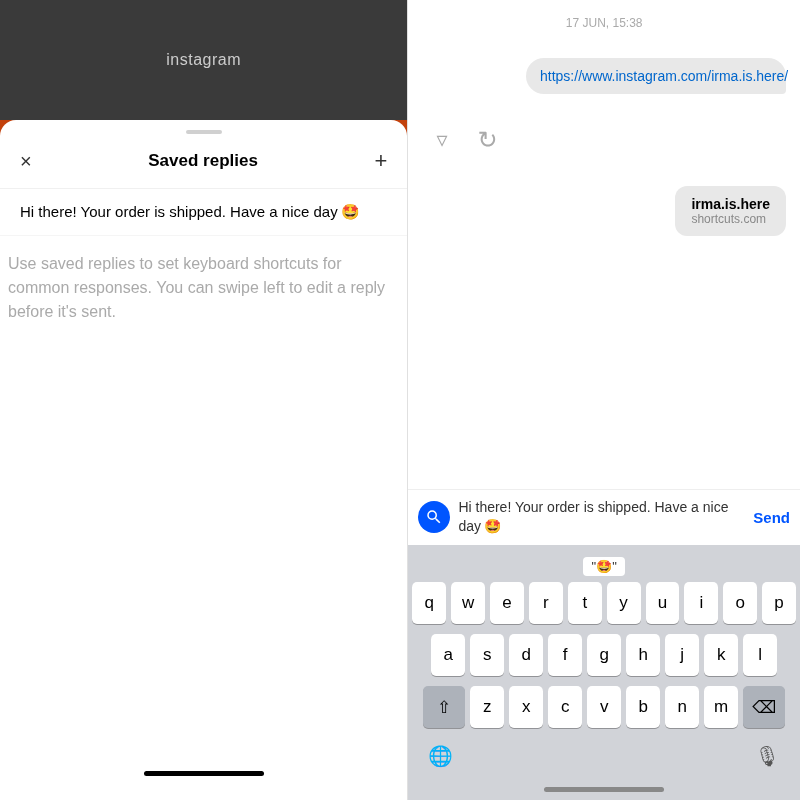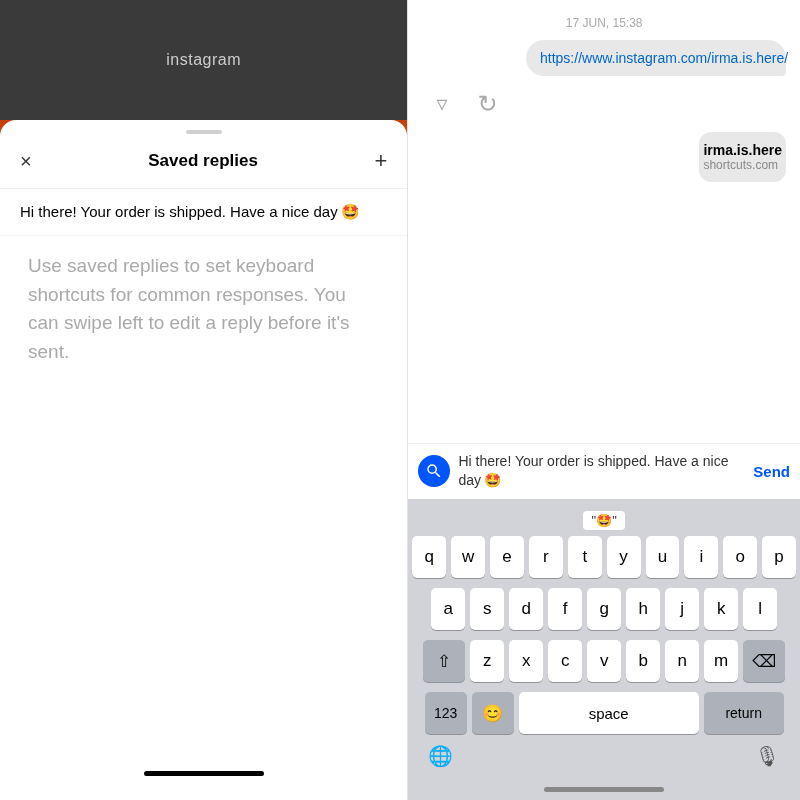--- a/index.html
+++ b/index.html
@@ -110,22 +110,22 @@
       color: #999;
       margin-bottom: 4px;
     }
 
     .reply-text {
       font-size: 15px;
       color: #000;
     }
 
     .hint-text {
-      padding: 16px 28px;
-      font-size: 19px;
+      padding: 16px 8px;
+      font-size: 16px;
       color: #aaa;
       line-height: 1.5;
     }
 
     .bottom-bar-indicator {
       position: absolute;
       bottom: 24px;
       left: 50%;
       transform: translateX(-50%);
       width: 120px;
@@ -141,21 +141,21 @@
       background: #f8f8f8;
       display: flex;
       flex-direction: column;
     }
 
     .chat-area {
       flex: 1;
       display: flex;
       flex-direction: column;
       padding: 16px 14px 8px;
-      gap: 6px;
+      gap: 24px;
       background: #fff;
     }
 
     .timestamp-label {
       text-align: center;
       font-size: 12px;
       color: #aaa;
       margin-bottom: 4px;
     }
 
@@ -186,21 +186,21 @@
 
     .action-icon {
       color: #aaa;
       font-size: 22px;
     }
 
     .link-preview-bubble {
       align-self: flex-end;
       background: #e8e8e8;
       border-radius: 12px;
-      padding: 10px 4px;
+      padding: 10px 16px;
       max-width: 260px;
     }
 
     .link-preview-title {
       font-size: 14px;
       font-weight: 600;
       color: #000;
     }
 
     .link-preview-domain {
@@ -466,26 +466,20 @@
       <div class="key">z</div>
       <div class="key">x</div>
       <div class="key">c</div>
       <div class="key">v</div>
       <div class="key">b</div>
       <div class="key">n</div>
       <div class="key">m</div>
       <div class="key key-dark key-backspace">⌫</div>
     </div>
 
-    <div class="bottom-row">
-      <div class="key key-dark key-123 key-wide">123</div>
-      <div class="key key-dark key-emoji key-wide">😊</div>
-      <div class="key key-space">space</div>
-      <div class="key key-dark key-return">return</div>
-    </div>
 
     <div class="bottom-extras">
       <span class="bottom-icon">🌐</span>
       <span class="bottom-icon">🎙</span>
     </div>
 
     <div class="home-indicator-right">
       <div class="home-bar-right"></div>
     </div>
   </div>

